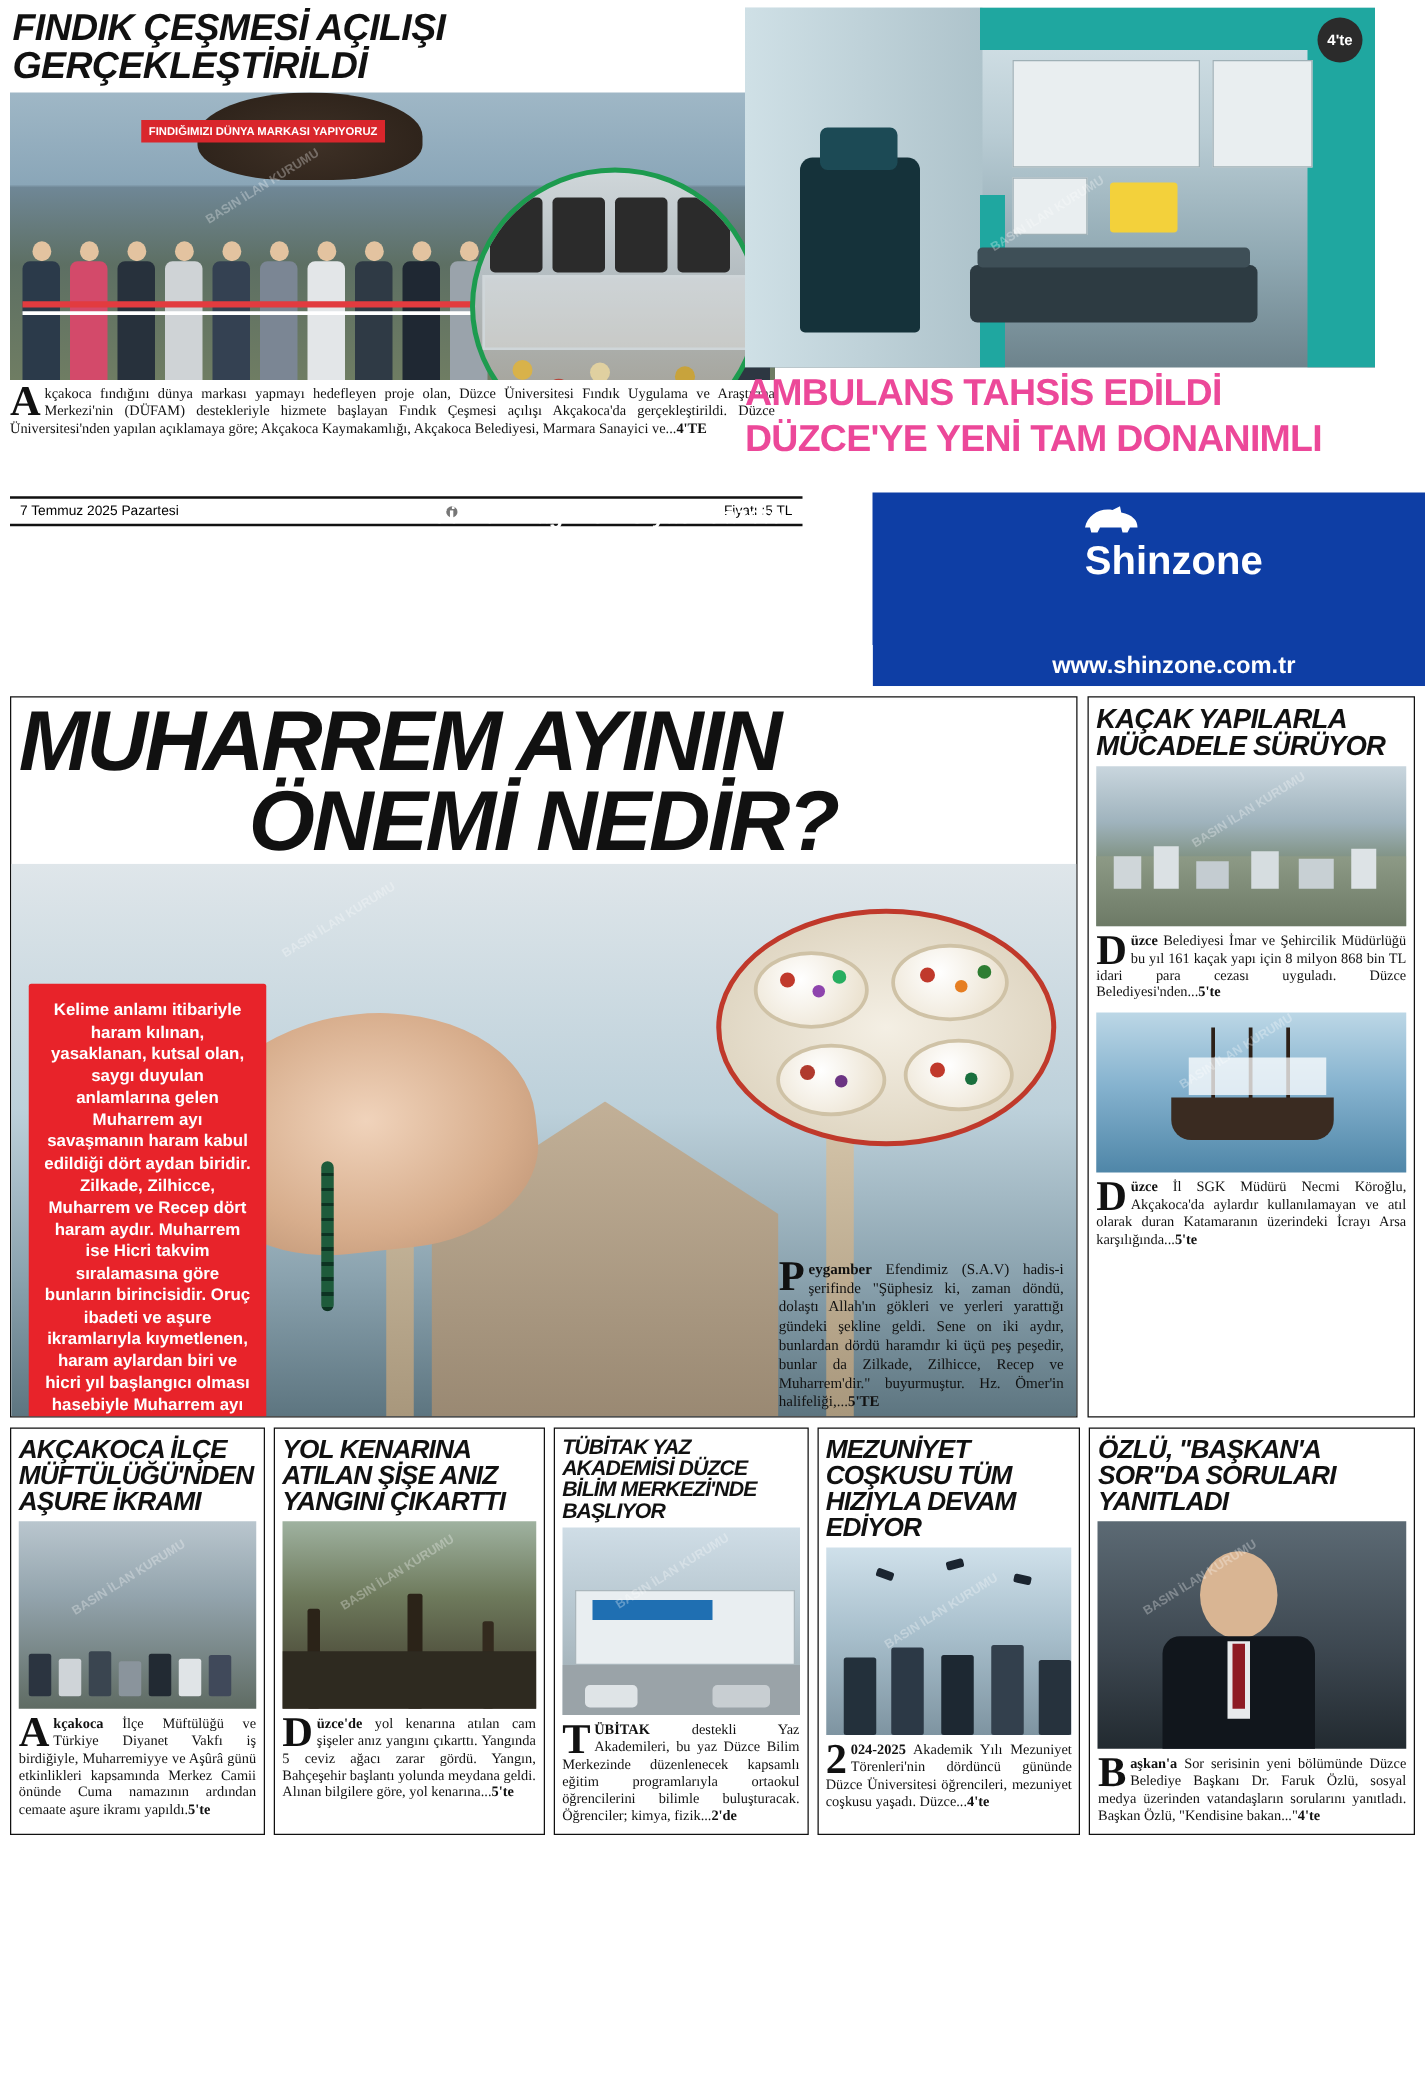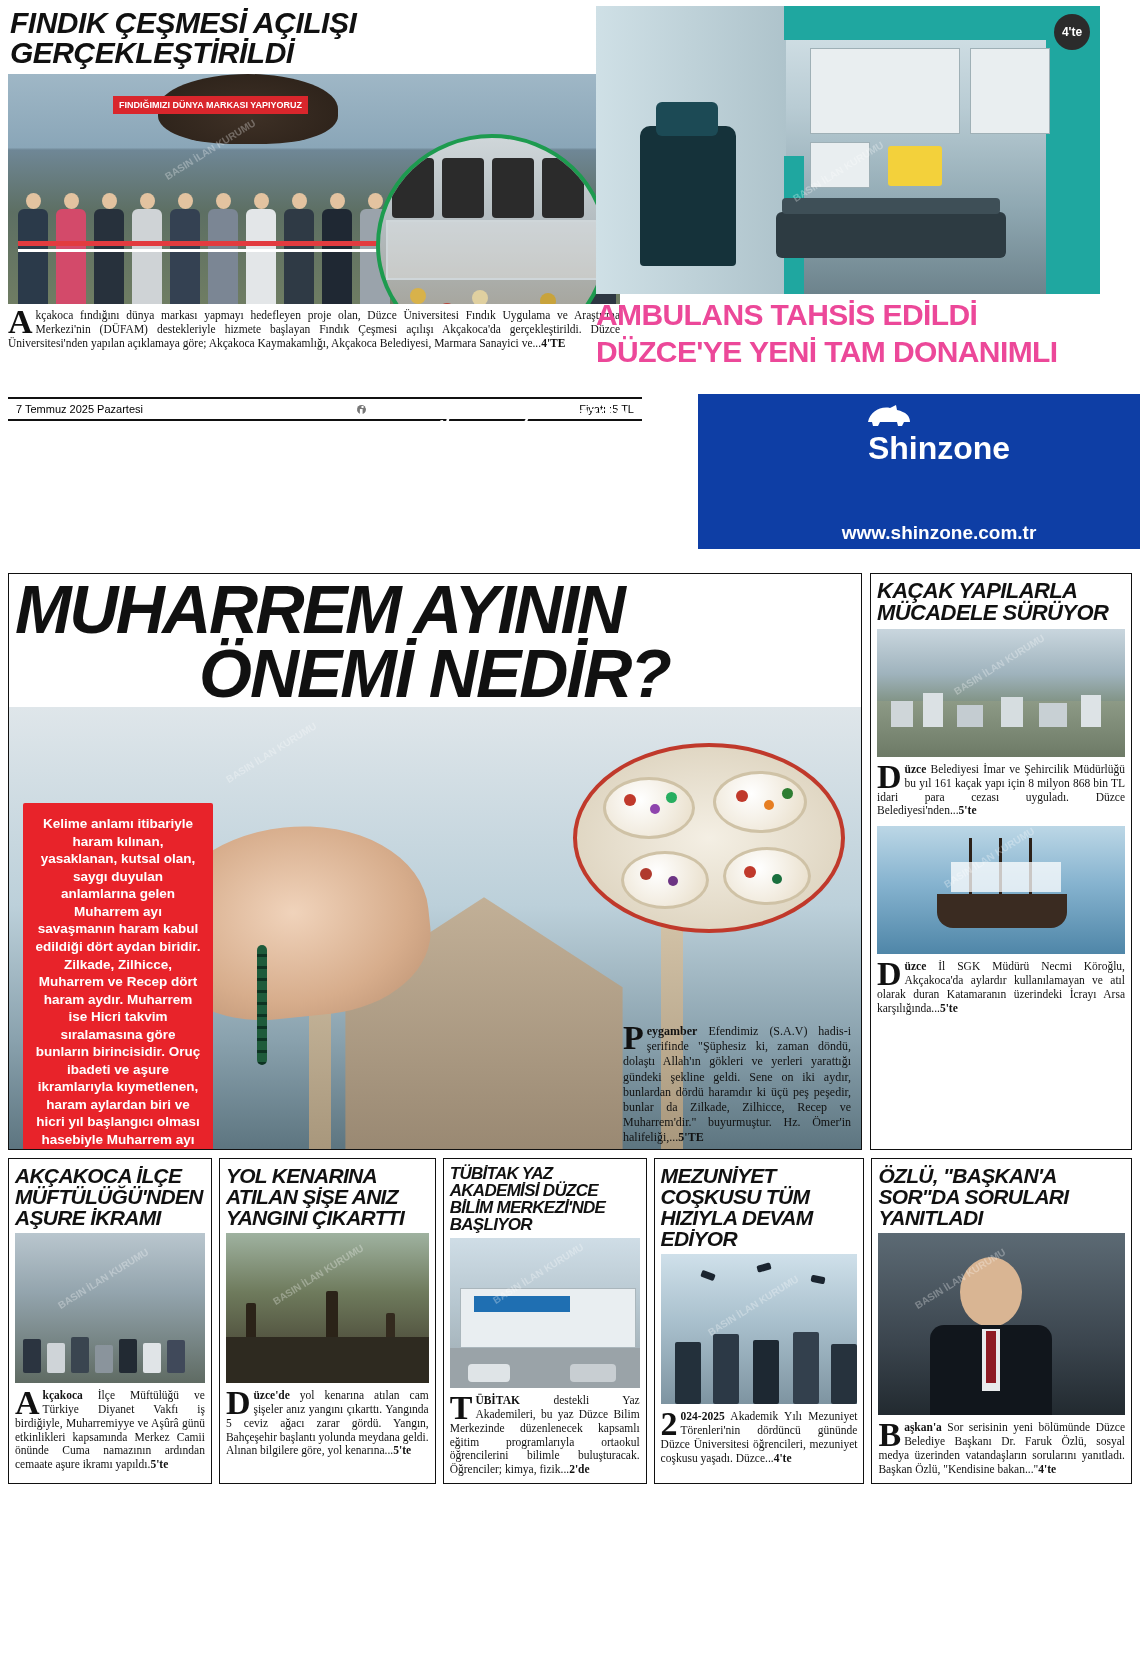--- a/index.html
+++ b/index.html
@@ -136,21 +136,21 @@
     clip-path: polygon(0 0, 100% 0, 93% 100%, 0 100%);
   }
   .info-bar {
     width: 634px; height: 24px; border-top: 2px solid #111; border-bottom: 2px solid #111;
     display: flex; align-items: center; justify-content: space-between;
     font-family: "Liberation Sans", sans-serif; font-size: 11px; padding: 0 8px; margin-top: 3px;
   }
   .info-dot { width: 9px; height: 9px; border-radius: 50%; background: #777; }
 
   
-  .body-wrap { display: flex; gap: 8px; margin-top: 24px; }
+  .body-wrap { display: flex; gap: 8px; margin-top: 8px; }
   .main-col { width: 854px; border: 1px solid #111; position: relative; }
   .side-col { width: 262px; border: 1px solid #111; padding: 6px; }
 
   .main-head1 {
     font-family: "Liberation Sans", sans-serif; font-weight: bold; font-style: italic;
     font-size: 68px; line-height: .92; letter-spacing: -2.5px; color: #111;
     padding: 4px 6px 0 6px; white-space: nowrap;
   }
   .main-head2 {
     font-family: "Liberation Sans", sans-serif; font-weight: bold; font-style: italic;

